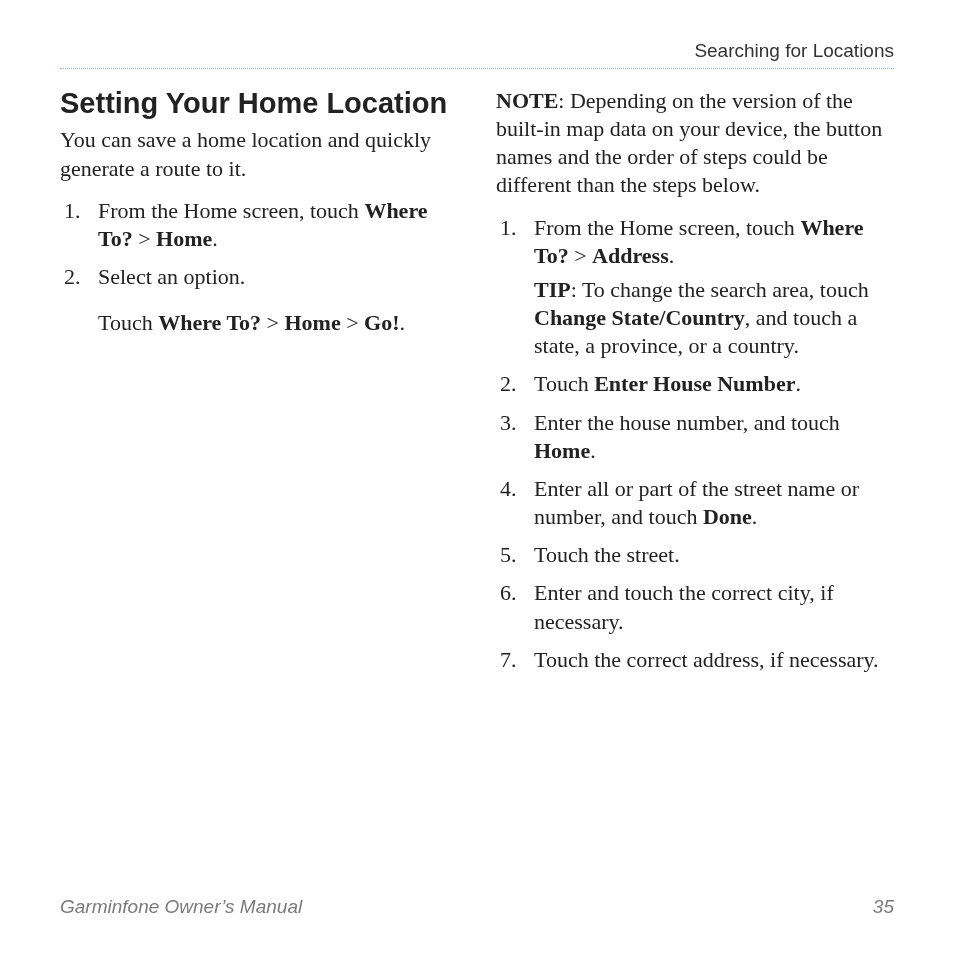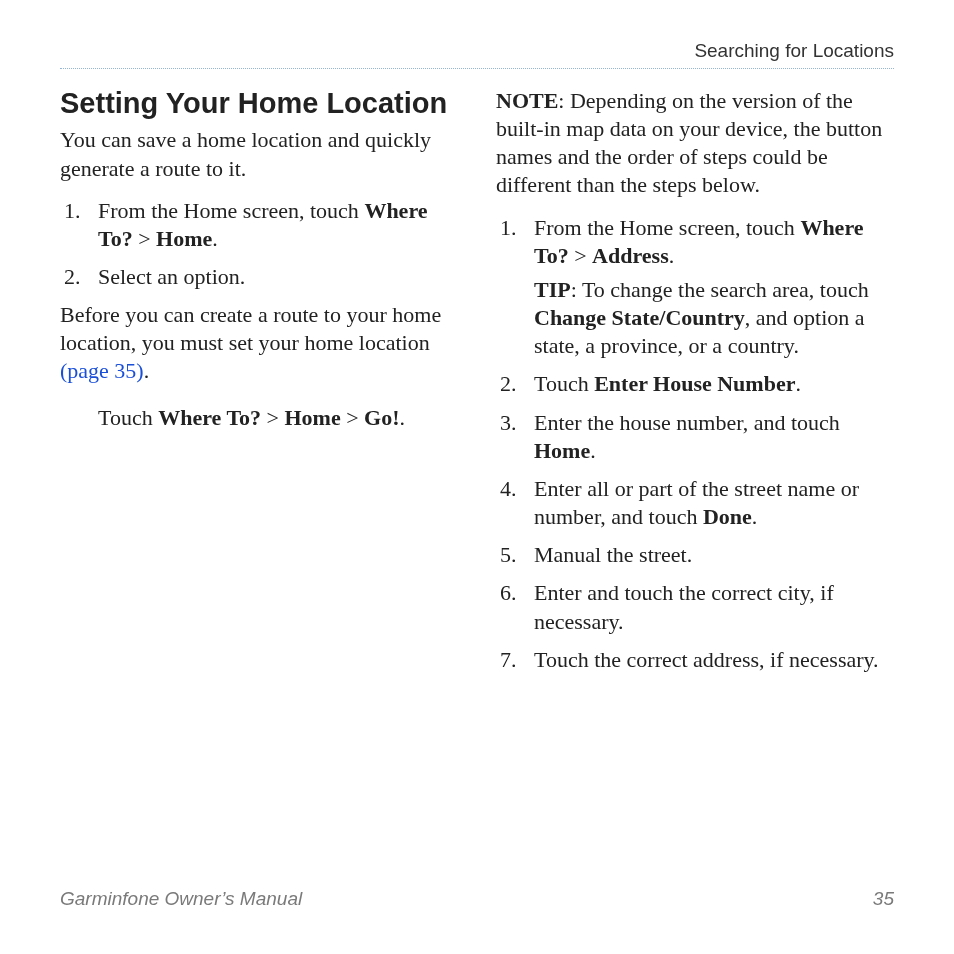--- a/index.html
+++ b/index.html
@@ -88,21 +88,21 @@
     margin-top: 6px;
     font-size: 22px;
     line-height: 1.28;
   }
   .link { color: #1a4fd8; }
   .bold { font-weight: bold; }
   .footer {
     position: absolute;
     left: 60px;
     right: 60px;
-    bottom: 44px;
+    bottom: 36px;
     display: flex;
     justify-content: space-between;
     align-items: baseline;
     font-family: Arial, Helvetica, sans-serif;
     color: #7a7a7a;
     font-size: 19px;
   }
   .footer .manual { font-style: italic; }
   .footer .page-num { font-style: italic; margin-left: 11px; }
 </style>
@@ -126,55 +126,52 @@
       <ol class="steps">
         <li>
           <span>From the Home screen, touch </span><span class="bold">Where To?</span><span> &gt; </span><span class="bold">Home</span><span>.</span>
         </li>
         <li>
           <span>Select an option.</span>
         </li>
       </ol>
 
 
-      <p class="body nogap">
-        <span>Before you can create a route to your home location, you must set your home location </span><span class="link">(page 35)</span><span>.</span>
-      </p>
 
       <div class="indent" style="margin-top:18px;">
         <span>Touch </span><span class="bold">Where To?</span><span> &gt; </span><span class="bold">Home</span><span> &gt; </span><span class="bold">Go!</span><span>.</span>
       </div>
 
     </div>
 
     <div class="col">
 
 
       <p class="body">
         <span class="bold">NOTE</span><span>: Depending on the version of the built-in map data on your device, the button names and the order of steps could be different than the steps below.</span>
       </p>
 
       <ol class="steps">
         <li>
           <span>From the Home screen, touch </span><span class="bold">Where To?</span><span> &gt; </span><span class="bold">Address</span><span>.</span>
           <div class="tip-block">
-            <span class="bold">TIP</span><span>: To change the search area, touch </span><span class="bold">Change State/Country</span><span>, and option a state, a province, or a country.</span>
+            <span class="bold">TIP</span><span>: To change the search area, touch </span><span class="bold">Change State/Country</span><span>, and touch a state, a province, or a country.</span>
           </div>
         </li>
         <li>
           <span>Touch </span><span class="bold">Enter House Number</span><span>.</span>
         </li>
         <li>
           <span>Enter the house number, and touch </span><span class="bold">Home</span><span>.</span>
         </li>
         <li>
           <span>Enter all or part of the street name or number, and touch </span><span class="bold">Done</span><span>.</span>
         </li>
         <li>
-          <span>Manual the street.</span>
+          <span>Touch the street.</span>
         </li>
         <li>
           <span>Enter and touch the correct city, if necessary.</span>
         </li>
         <li>
           <span>Touch the correct address, if necessary.</span>
         </li>
       </ol>
 
     </div>

